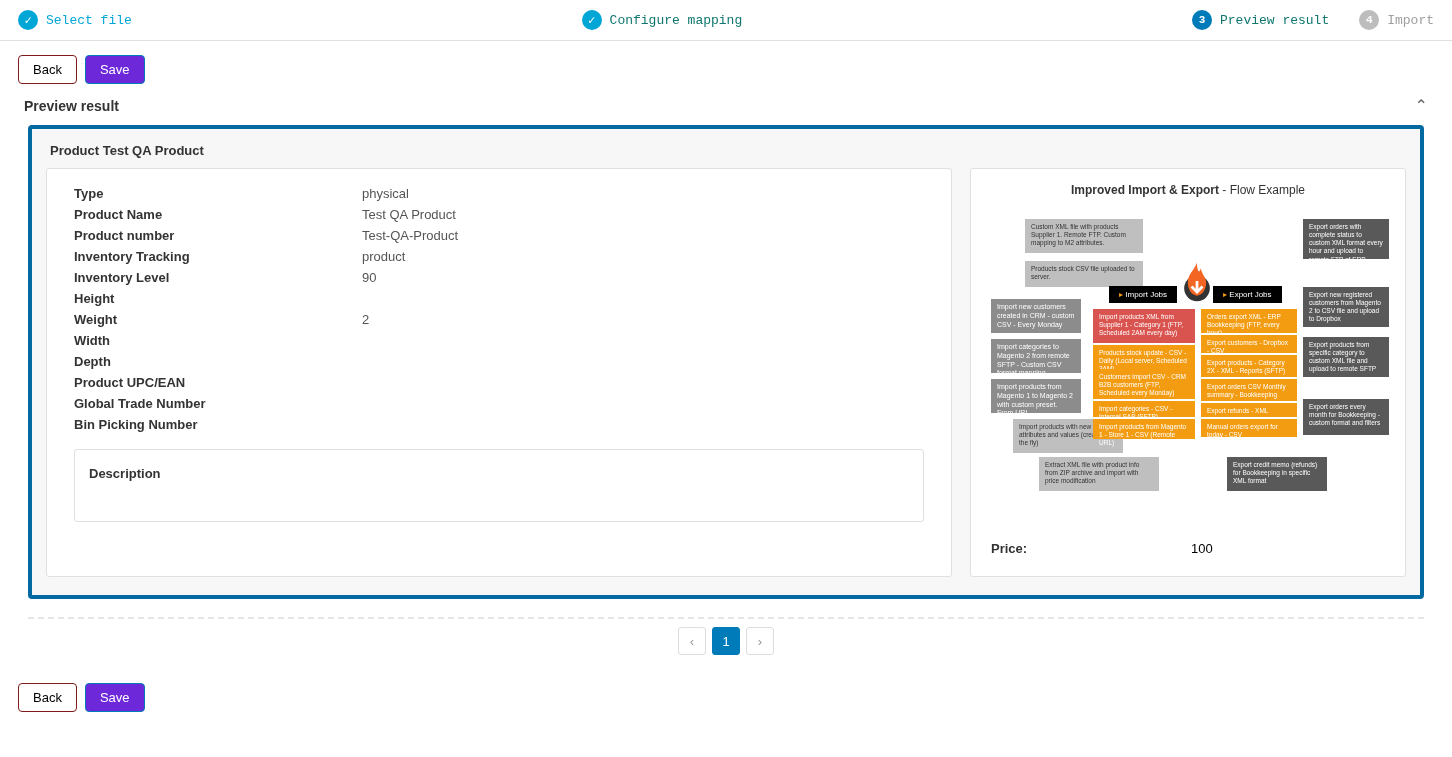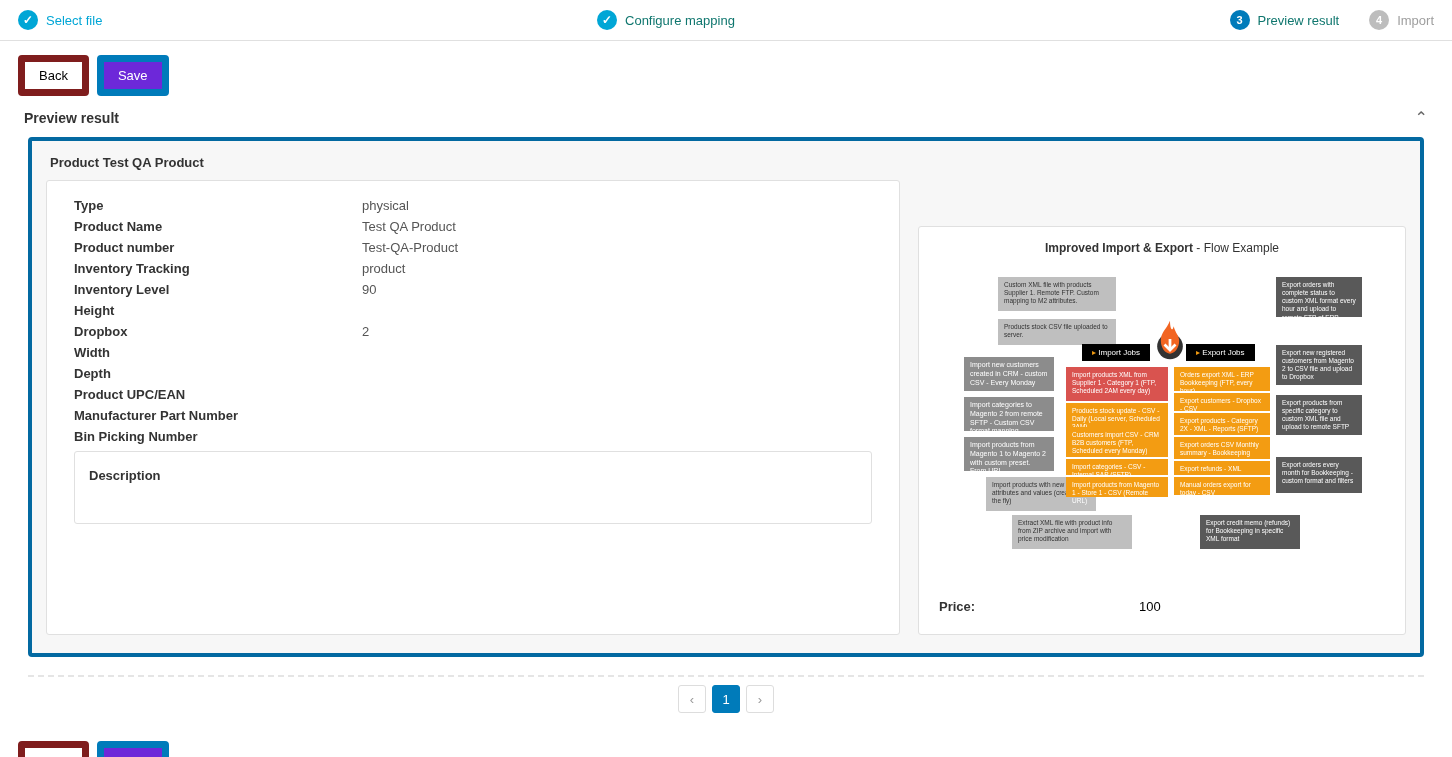--- a/index.html
+++ b/index.html
@@ -1,52 +1,52 @@
 <!DOCTYPE html>
 <html><head>
 <meta charset="utf-8">
 <style>
 * { margin: 0; padding: 0; box-sizing: border-box; }
 body { font-family: -apple-system, BlinkMacSystemFont, "Segoe UI", Arial, sans-serif; font-size: 13px; color: #333; background: #fff; }
 
 
 .stepper { display: flex; align-items: center; padding: 10px 18px; border-bottom: 1px solid #e0e0e0; }
-.step { display: flex; align-items: center; gap: 8px; }
+.step { display: flex; align-items: center; gap: 8px; font-family: Liberation Mono, monospace; }
 .step-icon { width: 20px; height: 20px; border-radius: 50%; display: flex; align-items: center; justify-content: center; font-size: 11px; font-weight: bold; color: #fff; }
 .step-icon.check { background: #00a6d6; }
 .step-icon.check::after { content: "✓"; font-size: 12px; }
 .step-icon.num { background: #007bba; }
 .step-icon.inactive { background: #bdbdbd; }
 .step-label { font-size: 13px; color: #0f766e; }
 .step-label.active-link { color: #00a6d6; }
 .step-label.inactive { color: #9e9e9e; }
 .spacer { flex: 1; }
 
 
 .toolbar { padding: 14px 18px 6px 18px; display: flex; gap: 8px; }
-.btn { padding: 6px 14px; font-size: 13px; border-radius: 4px; cursor: pointer; border: 7px solid #7f1d1d; background: #fff; }
+.btn { padding: 6px 14px; font-size: 13px; border-radius: 4px; cursor: pointer; border: 1px solid #7f1d1d; background: #fff; }
 .btn-primary { background: #6d28d9; color: #fff; border-color: #007bba; }
 
 
 .section-head { display: flex; justify-content: space-between; align-items: center; padding: 6px 24px 10px 24px; }
 .section-title { font-weight: 700; font-size: 14px; color: #333; }
 .chevron { font-size: 16px; color: #666; cursor: pointer; }
 
 
 .card-wrap { margin: 0 28px 18px 28px; border: 4px solid #0369a1; border-radius: 4px; background: #f7f7f7; }
 .card-title { padding: 14px 18px 10px 18px; font-weight: 700; background: #f7f7f7; }
 .card-body { display: flex; gap: 18px; padding: 0 14px 18px 14px; }
 .left-panel { flex: 1; background: #fff; border: 1px solid #e0e0e0; border-radius: 3px; padding: 14px 27px; }
-.right-panel { width: 488px; background: #fff; border: 1px solid #e0e0e0; border-radius: 3px; padding: 14px 12px; display: flex; flex-direction: column; margin-top: 46px; }
+.right-panel { width: 436px; background: #fff; border: 1px solid #e0e0e0; border-radius: 3px; padding: 14px 12px; display: flex; flex-direction: column; }
 
 .attr-row { display: flex; padding: 3px 0; }
 .attr-label { width: 288px; font-weight: 700; color: #333; font-size: 13px; }
 .attr-value { color: #555; font-size: 13px; }
 
-.desc-box { margin-top: 4px; border: 1px solid #e0e0e0; border-radius: 3px; padding: 16px 14px 40px 14px; }
+.desc-box { margin-top: 14px; border: 1px solid #e0e0e0; border-radius: 3px; padding: 16px 14px 40px 14px; }
 .desc-label { font-weight: 700; }
 
 .price-row { display: flex; margin-top: 14px; padding: 6px 8px; }
 .price-label { font-weight: 700; width: 200px; }
 .price-value { color: #000000; }
 
 
 .diagram-wrap { position: relative; height: 310px; margin: 8px auto 0 auto; width: 412px; }
 .diag-title { text-align: center; font-size: 12px; margin-bottom: 6px; }
 .diag-title b { font-weight: 700; }
@@ -156,37 +156,37 @@
           </div>
           <div class="attr-row">
             <div class="attr-label">Inventory Level</div>
             <div class="attr-value">90</div>
           </div>
           <div class="attr-row">
             <div class="attr-label">Height</div>
             <div class="attr-value"></div>
           </div>
           <div class="attr-row">
-            <div class="attr-label">Dropbox</div>
+            <div class="attr-label">Weight</div>
             <div class="attr-value">2</div>
           </div>
           <div class="attr-row">
             <div class="attr-label">Width</div>
             <div class="attr-value"></div>
           </div>
           <div class="attr-row">
             <div class="attr-label">Depth</div>
             <div class="attr-value"></div>
           </div>
           <div class="attr-row">
             <div class="attr-label">Product UPC/EAN</div>
             <div class="attr-value"></div>
           </div>
           <div class="attr-row">
-            <div class="attr-label">Manufacturer Part Number</div>
+            <div class="attr-label">Global Trade Number</div>
             <div class="attr-value"></div>
           </div>
           <div class="attr-row">
             <div class="attr-label">Bin Picking Number</div>
             <div class="attr-value"></div>
           </div>
         </div>
       <div class="desc-box">
         <div class="desc-label">Description</div>
       </div>

